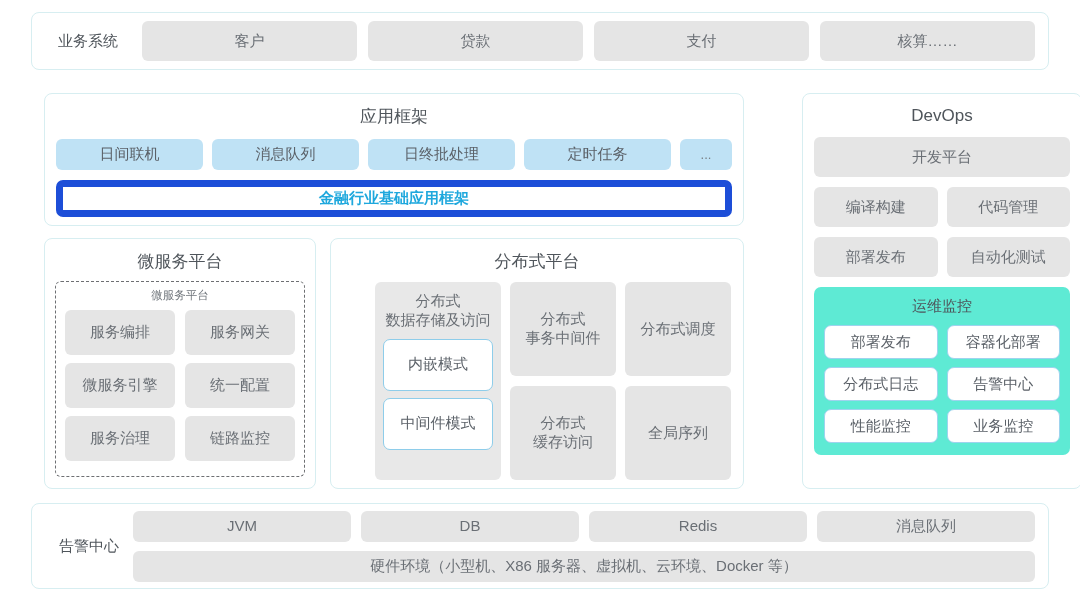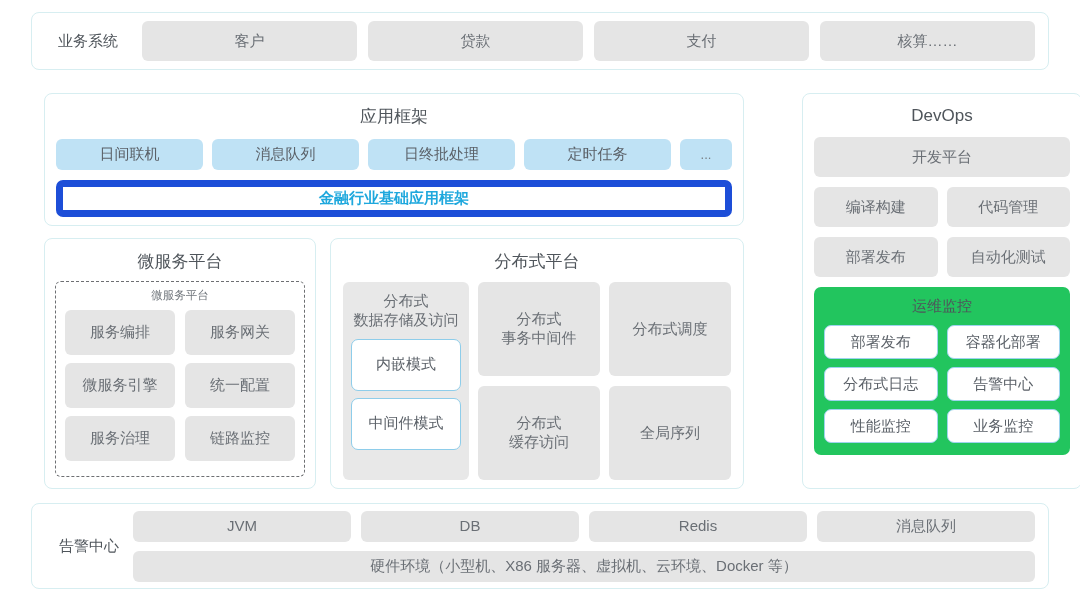--- a/index.html
+++ b/index.html
@@ -122,21 +122,21 @@
     gap: 8px 10px;
   }
   #microservice-grid .chip { height: 45px; }
 
   
   #panel-distributed {
     position: absolute; left: 286px; top: 145px; width: 414px; height: 251px;
     padding: 9px 12px 12px 12px;
   }
   #panel-distributed .sec-title { margin: 2px 0 9px 0; }
-  #distributed-body { display: flex; gap: 9px; height: 198px; }
+  #distributed-body { display: flex; gap: 9px; height: 198px; margin-left: 32px; }
   #dist-col1 {
     flex: 0 0 126px;
     background: #e8e8e8;
     border-radius: 6px;
     padding: 10px 8px 9px 8px;
     display: flex; flex-direction: column;
   }
   #dist-col1 .dist-head {
     text-align: center; font-size: 15px; color: #6a6f75;
     line-height: 1.25; white-space: pre-line;
@@ -160,21 +160,21 @@
   }
   #panel-devops .sec-title { margin: 3px 0 11px 0; font-size: 17px; }
   #devops-platform { height: 40px; margin-bottom: 10px; }
   #devops-grid {
     display: grid; grid-template-columns: 1fr 1fr;
     grid-template-rows: 40px 40px; gap: 10px 9px;
     margin-bottom: 10px;
   }
   #devops-grid .chip { height: 40px; }
   #panel-monitoring {
-    background: #22c55e;
+    background: #5eead4;
     border-radius: 7px;
     height: 168px;
     padding: 8px 10px 10px 10px;
   }
   #panel-monitoring .sec-title { font-size: 15px; margin: 2px 0 9px 0; color: #4f555b; }
   #monitoring-grid {
     display: grid; grid-template-columns: 1fr 1fr;
     grid-template-rows: repeat(3, 34px); gap: 8px 9px;
   }
   #monitoring-grid .chip-outline { height: 34px; border-color: #9ed3ee; }

